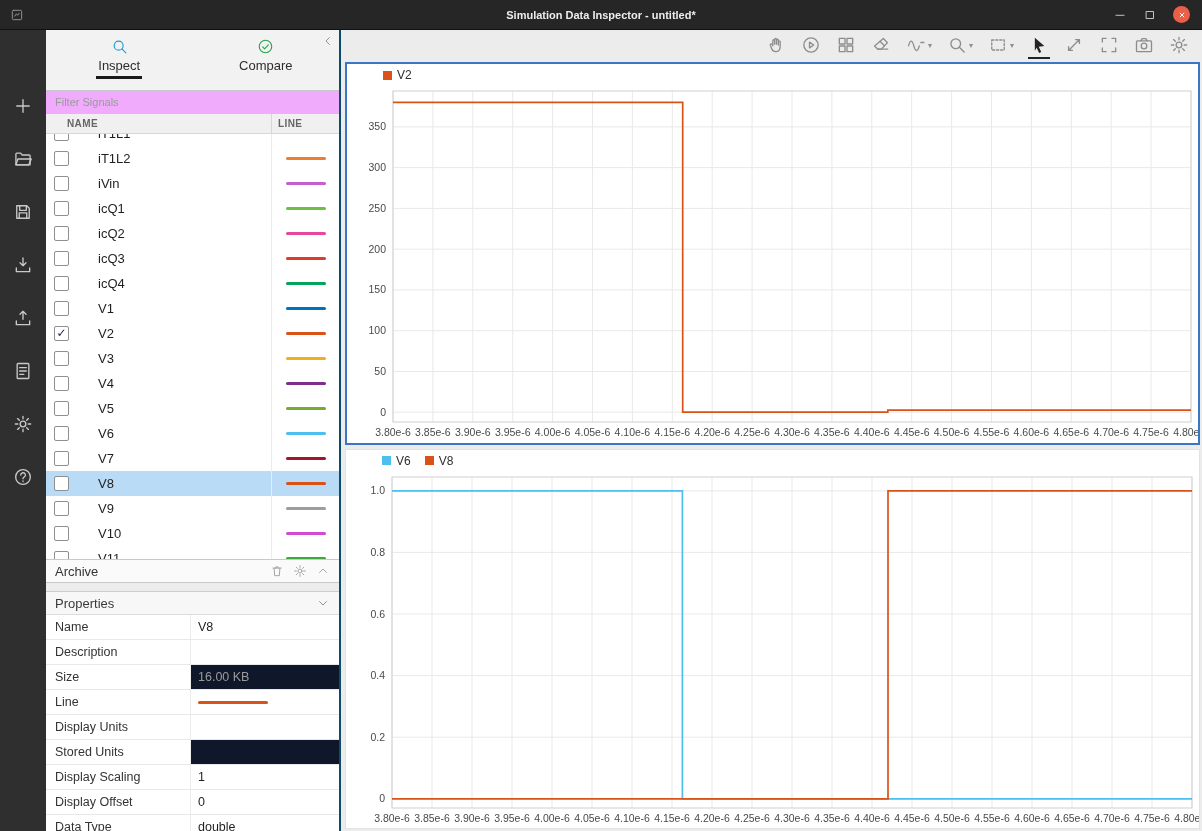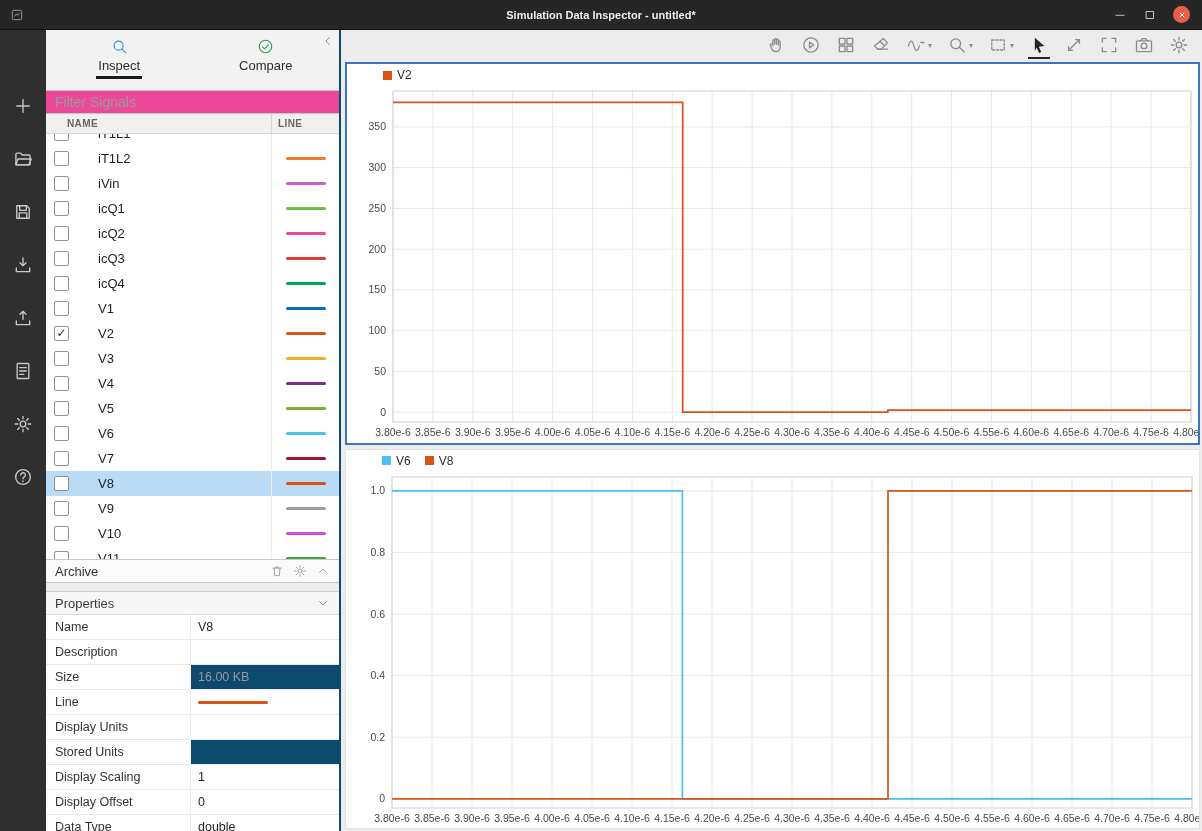--- a/index.html
+++ b/index.html
@@ -21,21 +21,21 @@
   .sidebar{width:295px;background:#f5f5f5;border-right:2px solid #0c4a6e;display:flex;flex-direction:column;flex:none}
   .tabs{height:60px;display:flex;position:relative;background:#f2f2f2;flex:none}
   .tab{flex:1;display:flex;flex-direction:column;align-items:center;justify-content:flex-start;padding-top:8px;gap:3px;font-size:13px;color:#2d2d2d}
   .tab .tabicon{display:flex}
   .tab-label{padding:0 2px 3px 2px;border-bottom:3px solid transparent}
   .tab.active .tab-label{border-bottom:3px solid #1a1a1a}
   .tabicon-inspect{color:#1f9bd1}
   .tabicon-compare{color:#2ba24c}
   .collapse{position:absolute;top:4px;right:4px;color:#8a8a8a;display:flex}
   .filter{flex:none}
-  .filter input{width:100%;height:24px;border:1px solid #c9c9c9;border-left:none;border-right:none;padding:0 9px;font-size:14px;color:#333;background:#ec4899;outline:none}
+  .filter input{width:100%;height:24px;border:1px solid #c9c9c9;border-left:none;border-right:none;padding:0 9px;font-size:11px;color:#333;background:#f0abfc;outline:none}
   .filter input::placeholder{color:#9a9a9a}
   .table-head{height:20px;display:flex;align-items:center;background:#f0f0f0;border-bottom:1px solid #d7d7d7;font-size:10px;font-weight:bold;color:#666;flex:none}
   .th-name{flex:1;padding-left:21px;letter-spacing:.4px}
   .th-line{width:68px;padding-left:6px;border-left:1px solid #d7d7d7;height:100%;display:flex;align-items:center;letter-spacing:.4px}
   .signal-list{flex:1 1 auto;overflow:hidden;background:#8b5cf6;position:relative}
   .signal-rows{margin-top:-13px}
   .sig-row{display:grid;grid-template-columns:30px 1fr 68px;height:25px;align-items:center;font-size:13px;color:#1f1f1f;background:#fff}
   .sig-row.selected{background:#b9dbf6}
   .checkbox{width:15px;height:15px;border:1px solid #8f8f8f;background:#fff;margin-left:8px;font-size:12px;line-height:13px;text-align:center;color:#14243d;border-radius:2px}
   .sig-name{padding-left:22px}
@@ -43,21 +43,21 @@
   .swatch{width:40px;height:3px;border-radius:2px}
   .archive-bar{height:24px;background:#fafafa;border-top:1px solid #c9c9c9;border-bottom:1px solid #c9c9c9;display:flex;align-items:center;padding:0 9px;font-size:13px;color:#333;flex:none}
   .archive-icons{margin-left:auto;display:flex;gap:9px;color:#9d9d9d;align-items:center}
   .props-gap{height:8px;background:#ececec;flex:none}
   .props-header{height:24px;background:#f7f7f7;border-top:1px solid #cdcdcd;border-bottom:1px solid #dcdcdc;display:flex;align-items:center;padding:0 9px;font-size:13px;color:#3a3a3a;flex:none}
   .props-chev{margin-left:auto;color:#8a8a8a;display:flex}
   .props-list{height:216px;overflow:hidden;background:#fff;flex:none}
   .prop-row{display:grid;grid-template-columns:145px 1fr;height:25px;border-bottom:1px solid #e8e8e8;font-size:12.5px;background:#fff}
   .prop-label{padding-left:9px;display:flex;align-items:center;color:#333;border-right:1px solid #ececec}
   .prop-value{padding-left:7px;display:flex;align-items:center;color:#1f1f1f}
-  .prop-row.shaded .prop-value{background:#0c4a6e}
+  .prop-row.shaded .prop-value{background:#0f172a}
   .prop-value.muted{color:#9a9a9a}
   .prop-swatch{width:70px;height:3px;border-radius:2px}
   
   .main{flex:1;display:flex;flex-direction:column;min-width:0}
   .plot-toolbar{height:32px;display:flex;align-items:center;justify-content:flex-end;gap:13px;padding-right:12px;color:#8d8d8d;flex:none}
   .ptool{display:flex;align-items:center;padding:2px 1px;border-bottom:2px solid transparent}
   .ptool.active{color:#232323;border-bottom:2px solid #232323}
   .caret{font-size:8px;margin-left:2px;color:#8d8d8d}
   .plots{flex:1;display:flex;flex-direction:column;gap:4px;padding:0 2px 2px 4px;min-height:0}
   .plot-card{background:#fff;flex:1;display:flex;flex-direction:column;border:1px solid #e2e2e2;min-height:0}

